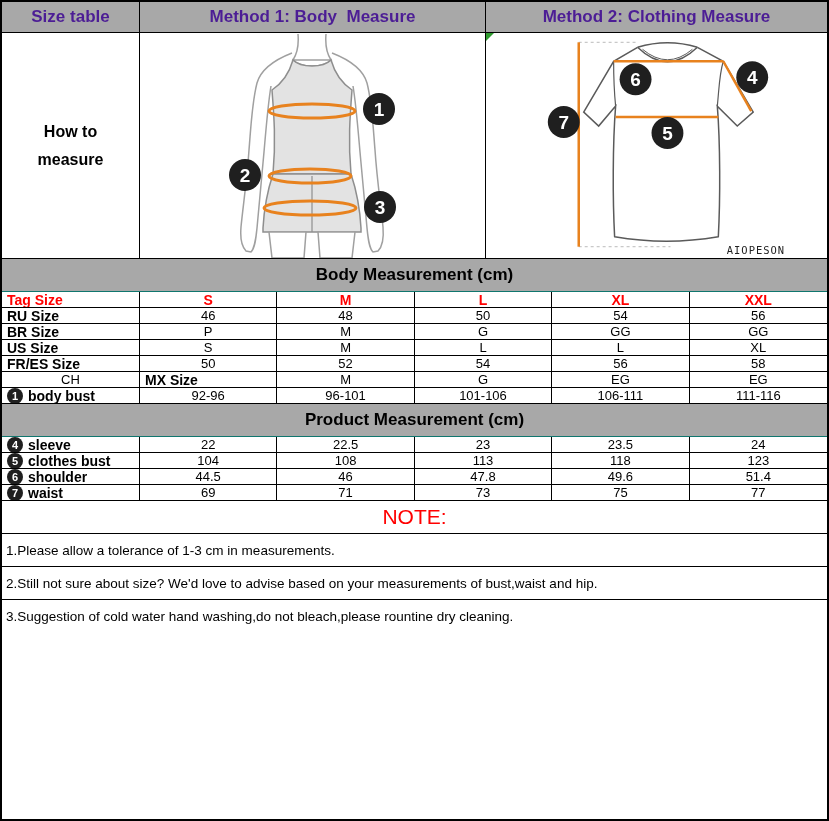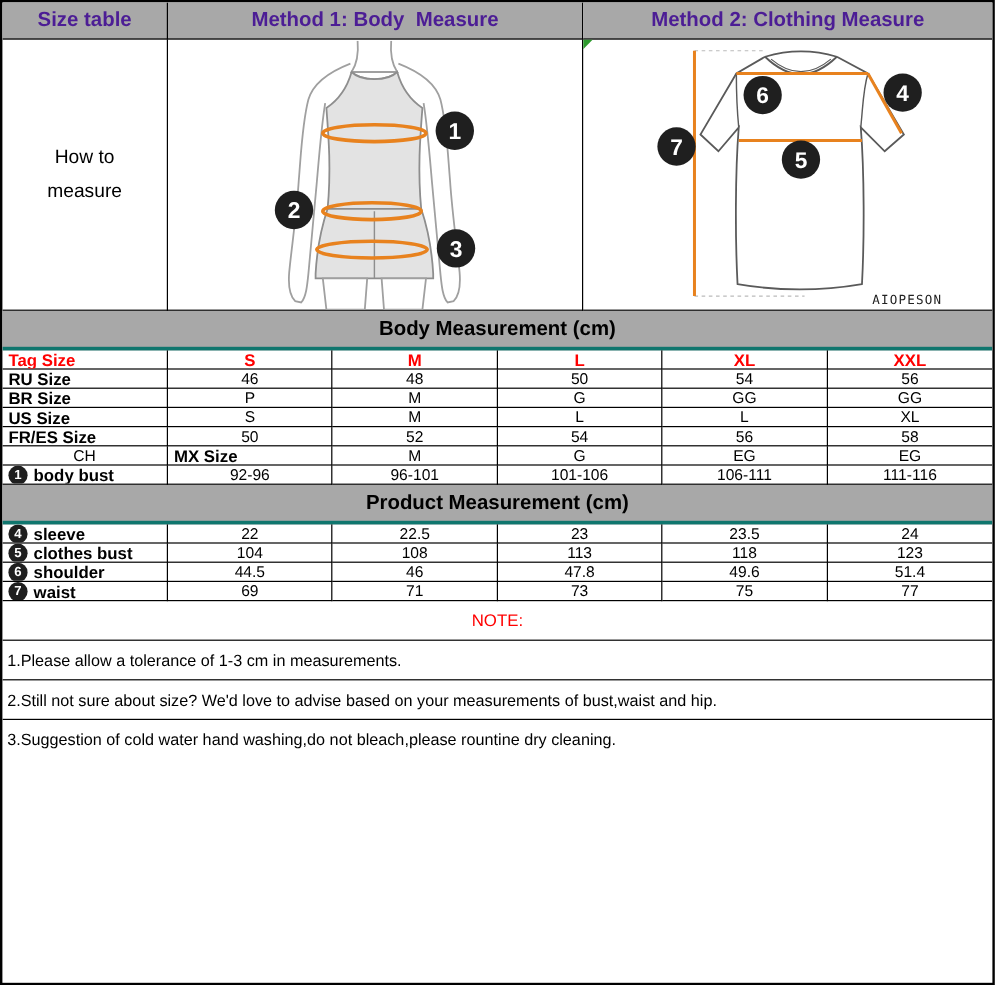--- a/index.html
+++ b/index.html
@@ -16,36 +16,36 @@
   .g-6 { grid-template-columns:138px repeat(5,1fr); }
   .c {
     border-right:1px solid #000;
     border-bottom:1px solid #000;
     display:flex; align-items:center; justify-content:center;
     overflow:hidden; position:relative;
   }
   .row .c:last-child { border-right:none; }
   .gray { background:#a8a8a8; }
   .hdr { font-size:17px; font-weight:bold; color:#4c1d95; white-space:pre; }
-  .band { height:33px; border-bottom:3px solid #0f766e; display:flex; align-items:center; justify-content:center; background:#a8a8a8; font-size:17px; font-weight:bold; }
+  .band { height:33px; border-bottom:1px solid #0f766e; display:flex; align-items:center; justify-content:center; background:#a8a8a8; font-size:17px; font-weight:bold; }
   .h-top { height:31px; }
   .h-illus { height:226px; }
   .h-row { height:16px; }
   .label-cell { justify-content:flex-start; padding-left:5px; font-weight:bold; font-size:14px; gap:5px; }
   .red { color:#ff0000; }
   .val { font-size:13px; color:#000; }
   .tagval { font-size:14px; font-weight:bold; color:#ff0000; }
-  .howto { font-size:16px; font-weight:normal; text-align:center; line-height:1.7; }
+  .howto { font-size:16px; font-weight:bold; text-align:center; line-height:1.7; }
   .numcircle {
     display:inline-flex; min-width:16px; width:16px; height:16px;
     border-radius:50%; background:#1f1f1f; color:#fff;
     font-size:11px; font-weight:bold;
     align-items:center; justify-content:center;
   }
-  .note-band { height:33px; border-bottom:1px solid #000; display:flex; align-items:center; justify-content:center; font-size:14px; color:#ff0000; }
+  .note-band { height:33px; border-bottom:1px solid #000; display:flex; align-items:center; justify-content:center; font-size:21px; color:#ff0000; }
   .note-row { height:33px; border-bottom:1px solid #000; display:flex; align-items:center; padding-left:4px; font-size:13.5px; color:#000;text-align:right; }
   .note-row:last-child { border-bottom:none; }
   .corner-flag {
     position:absolute; top:0; left:0; width:0; height:0;
     border-top:8px solid #2e9b2e; border-right:8px solid transparent;
   }
   svg { display:block; }
   .mk-txt { fill:#fff; font-weight:bold; font-size:19px; font-family:"Liberation Sans",sans-serif; }
   .brand-txt { fill:#222; font-size:10.5px; font-family:"DejaVu Sans Mono",monospace; letter-spacing:1px; }
 </style>

